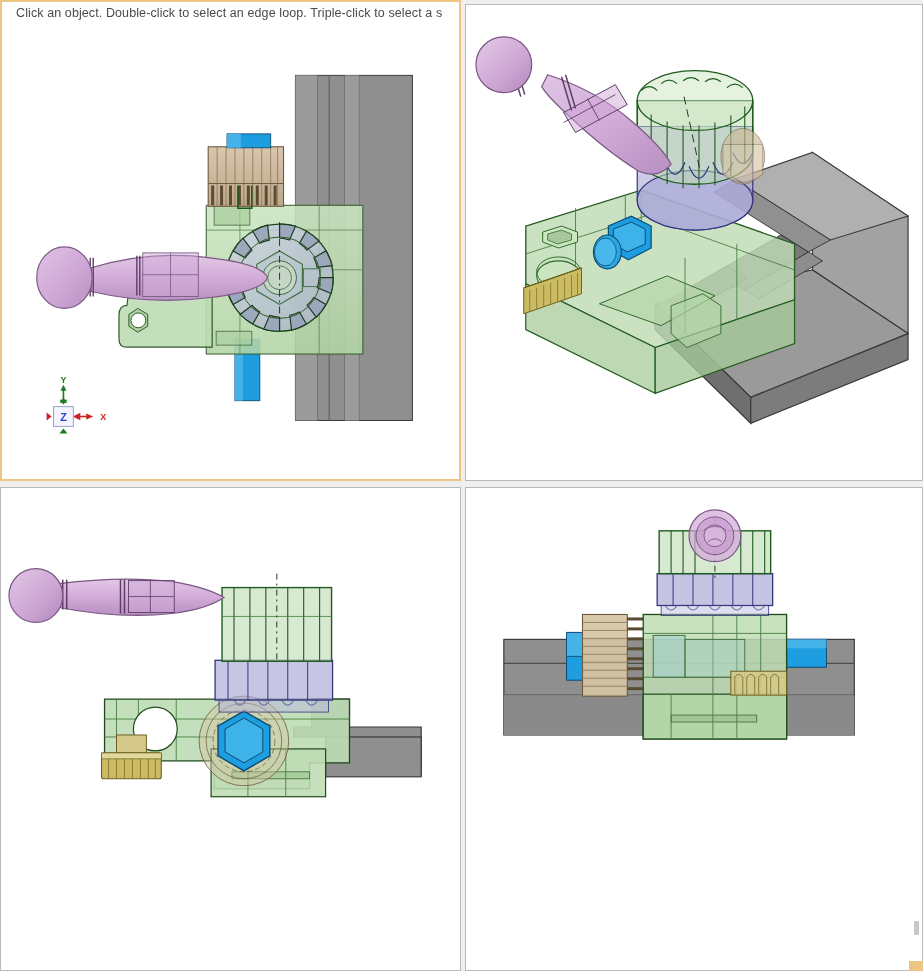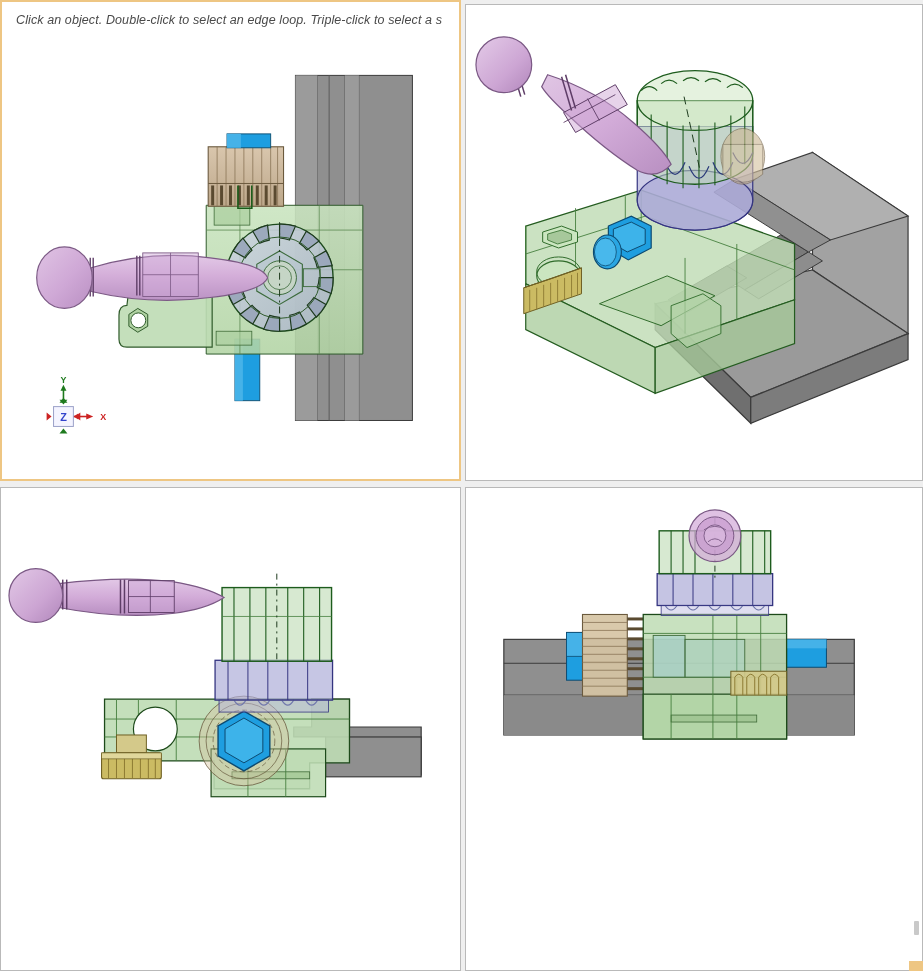--- a/index.html
+++ b/index.html
@@ -47,26 +47,25 @@
   }
 
   
   #status-bar {
     position: absolute;
     left: 4px;
     top: 4px;
     width: 453px;
     height: 28px;
     display: flex;
-    align-items: center;
+    align-items: flex-start;
     padding: 0 0 0 10px;
     box-sizing: border-box;
     z-index: 40;
     pointer-events: none;
-    font-style: italic;
   }
   #status-text {
     font-size: 12.5px;
     color: #4a4a4a;
     white-space: nowrap;
     overflow: hidden;
     letter-spacing: .1px;
   }
 
   

